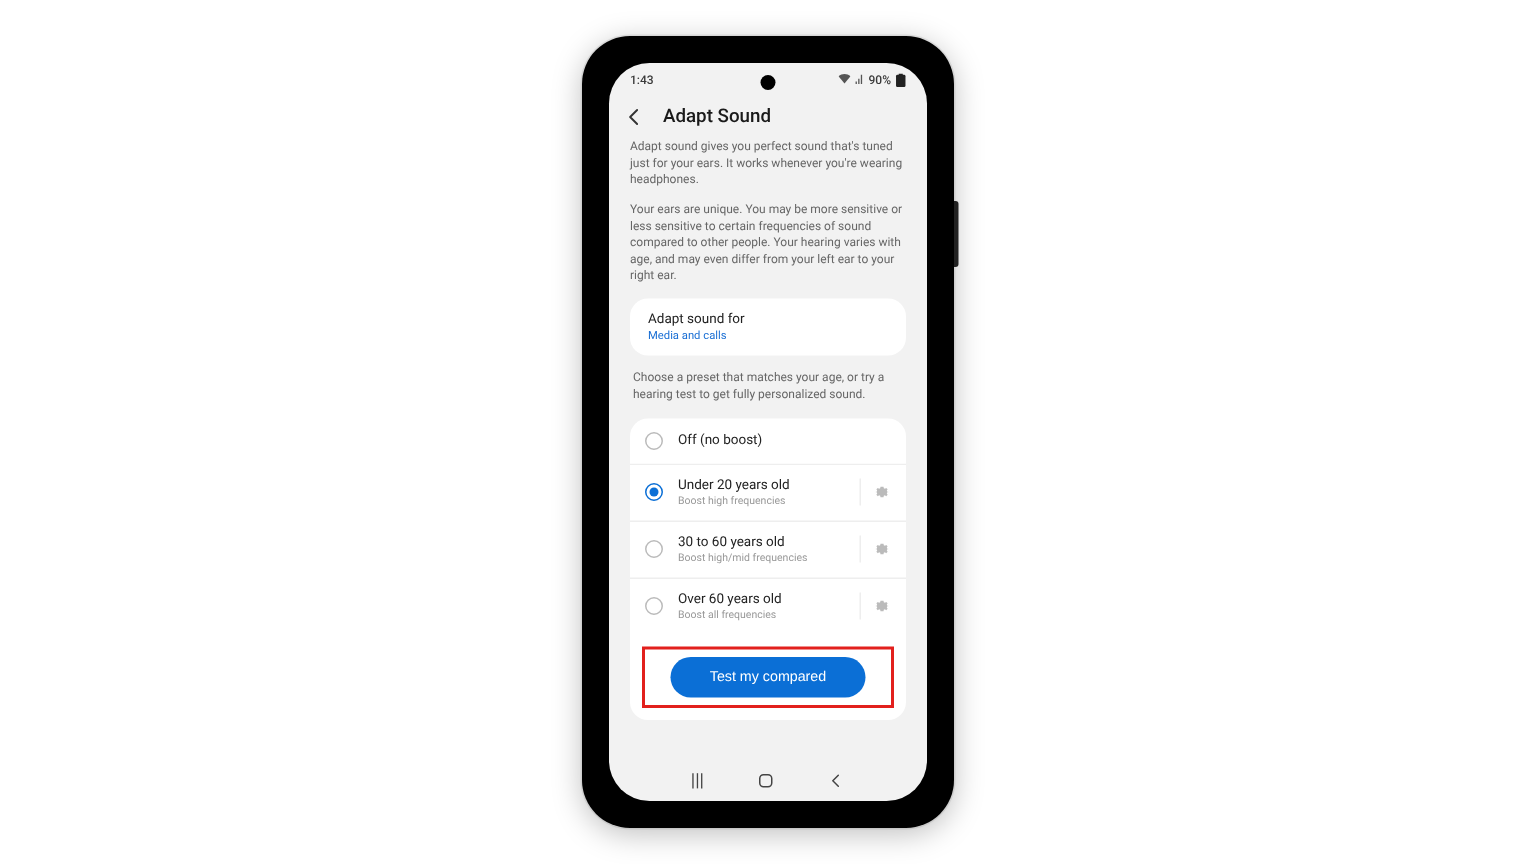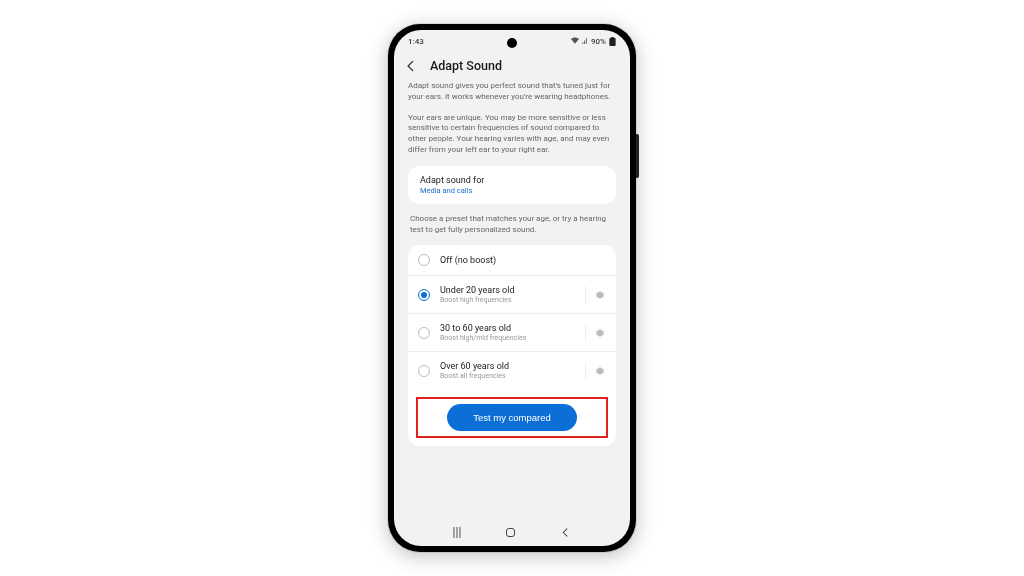--- a/index.html
+++ b/index.html
@@ -11,21 +11,21 @@
     display: flex;
     align-items: center;
     justify-content: center;
     position: relative;
   }
   .phone {
     width: 248px;
     height: 528px;
     background: #000;
     border-radius: 32px;
-    padding: 6px;
+    padding: 18px;
     position: relative;
     box-shadow: 0 4px 20px rgba(0,0,0,0.25), 0 0 0 1px rgba(0,0,0,0.08);
   }
   .phone-side-btn {
     position: absolute;
     right: -3px;
     width: 3px;
     background: #222;
     border-radius: 0 2px 2px 0;
   }

